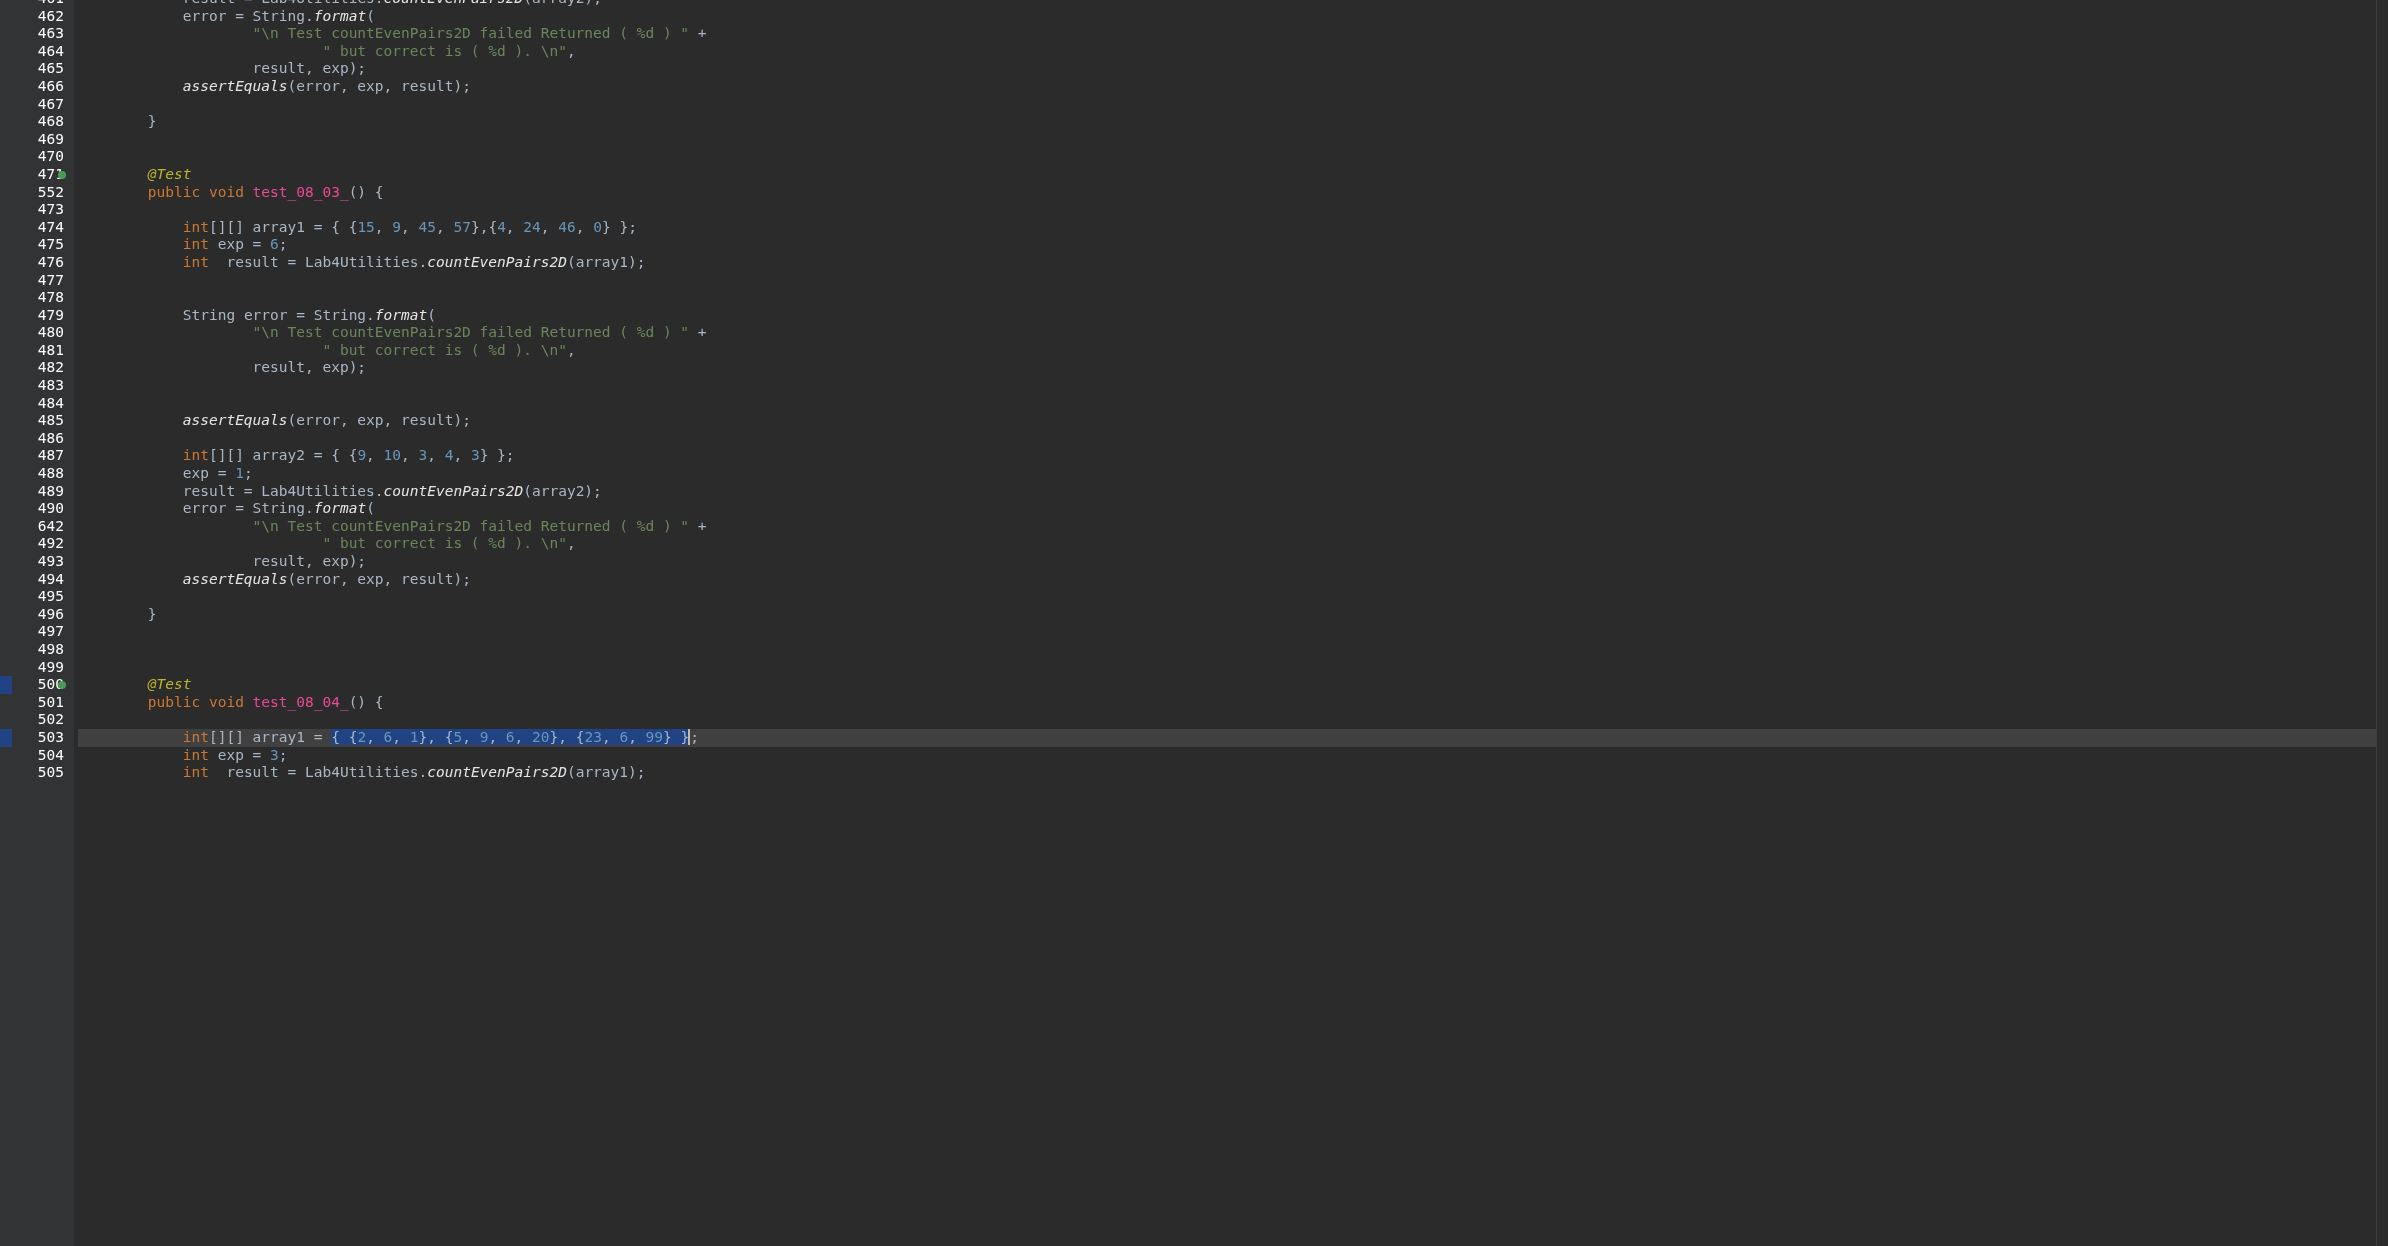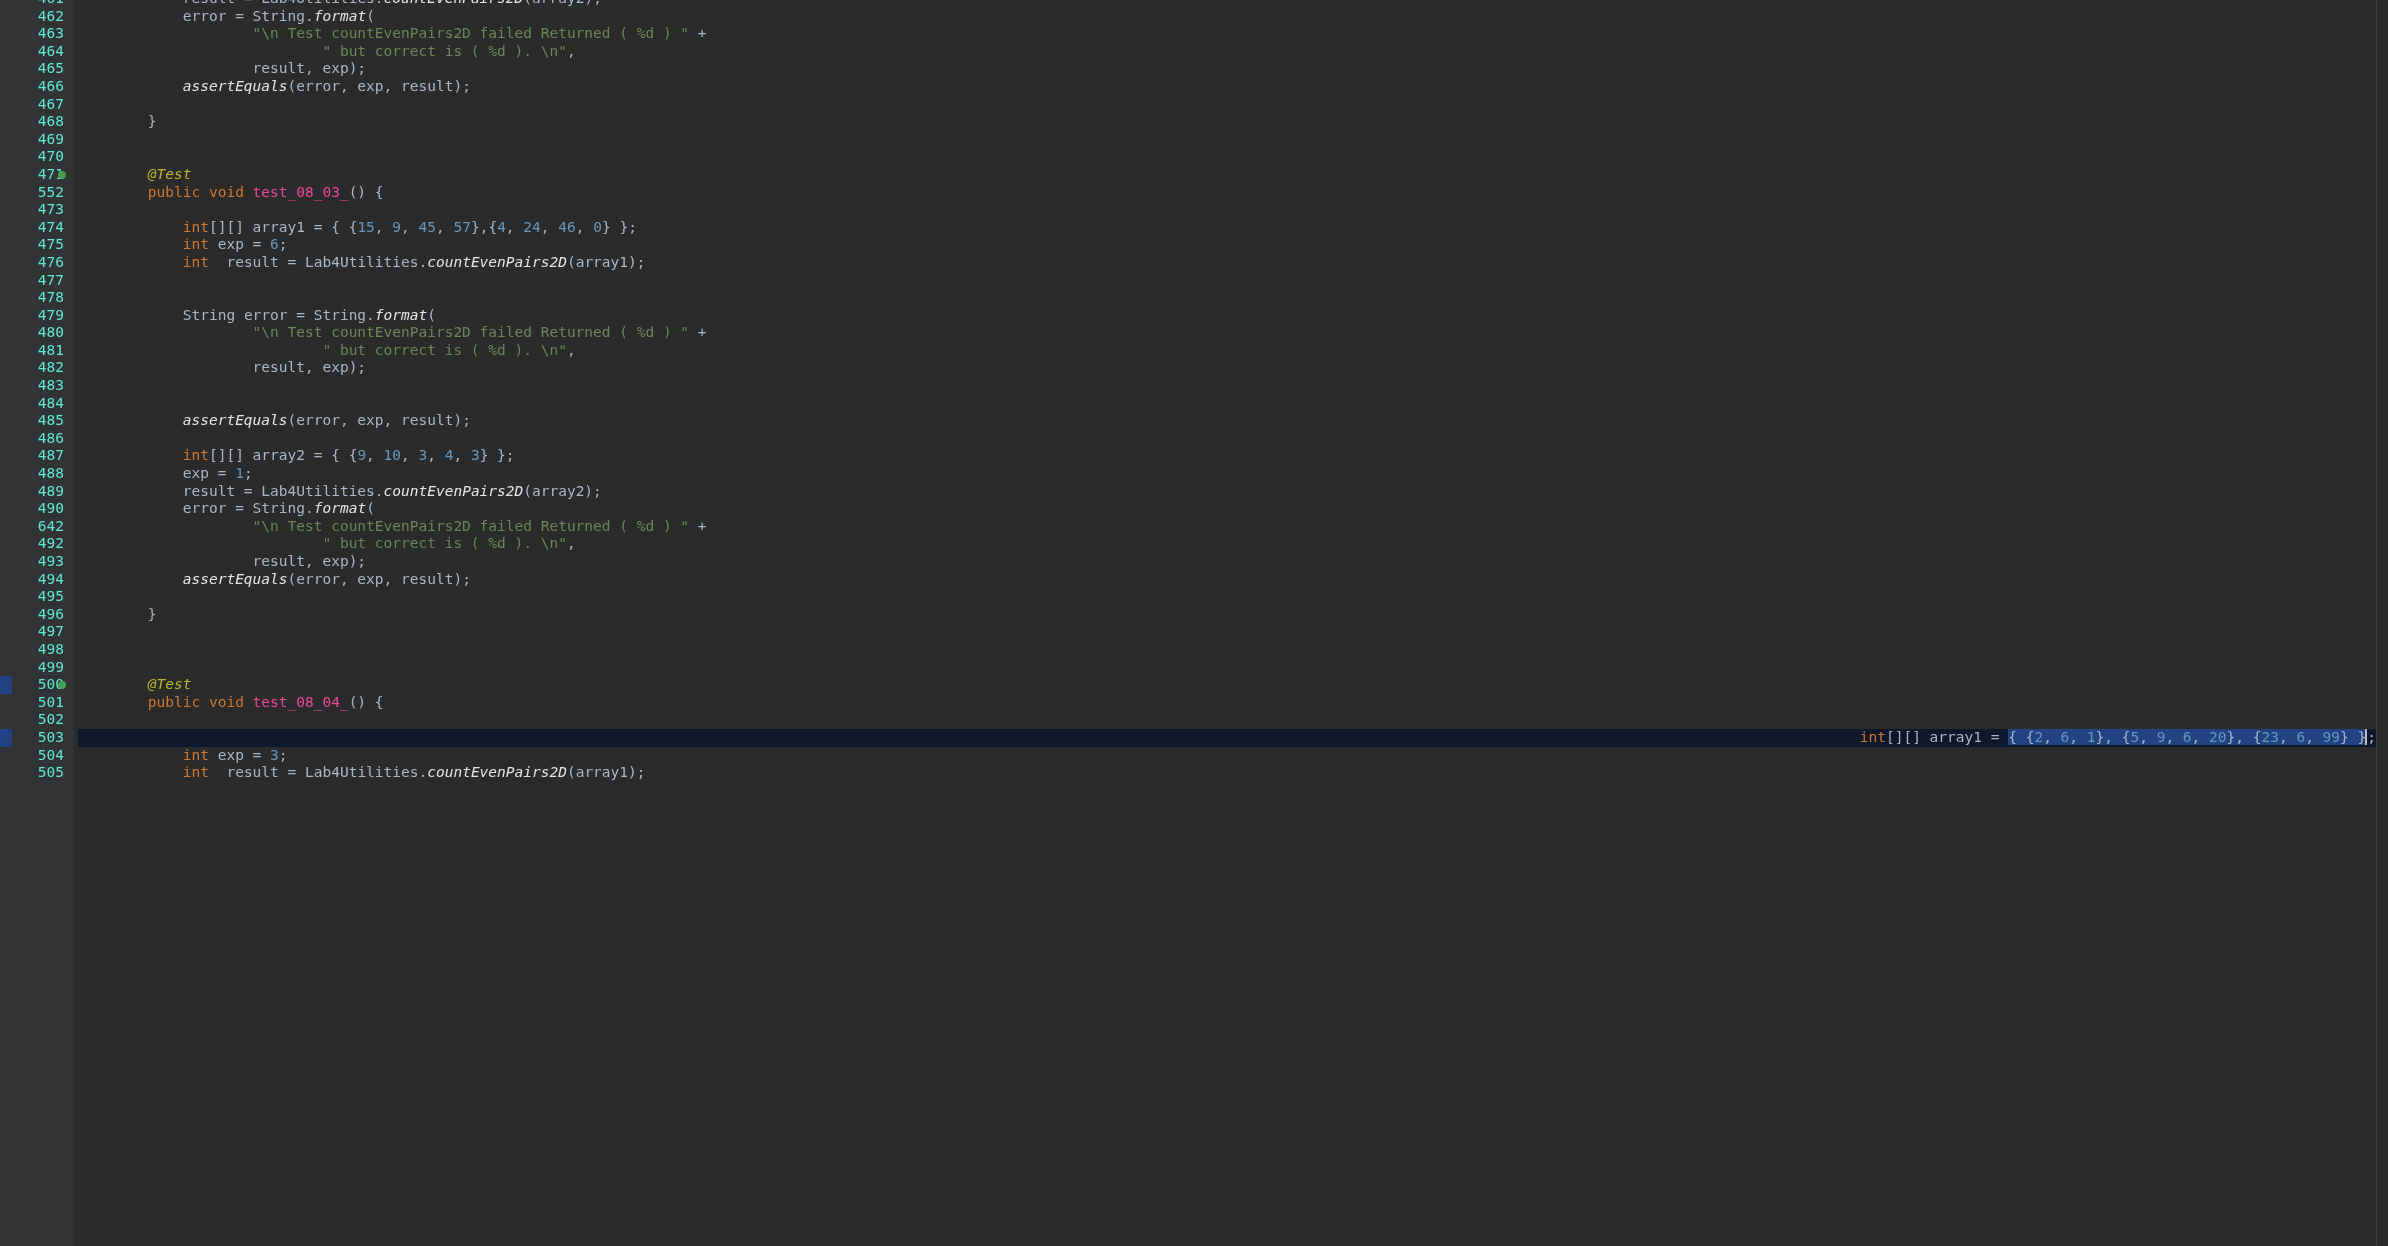--- a/index.html
+++ b/index.html
@@ -13,21 +13,21 @@
     width: 2388px;
     height: 1246px;
   }
   .editor {
     display: flex;
     width: 100%;
     height: 100%;
   }
   .gutter {
     background: #313335;
-    color: #5eead4;
+    color: #ffffff;
     text-align: right;
     padding: 0 10px 0 6px;
     user-select: none;
     min-width: 62px;
     position: relative;
   }
   .gutter-line {
     height: 17.6px;
     position: relative;
     white-space: pre;
@@ -56,22 +56,21 @@
   .code {
     flex: 1;
     padding-left: 4px;
     position: relative;
     white-space: pre;
   }
   .code-line {
     height: 17.6px;
   }
   .hl-line {
-    background: #0f172a;
-    text-align: right;
+    background: #404040;
   }
   .sel {
     background: #214283;
     color: #a9b7c6;
   }
   .caret {
     display: inline-block;
     width: 2px;
     height: 16px;
     background: #bbbbbb;

